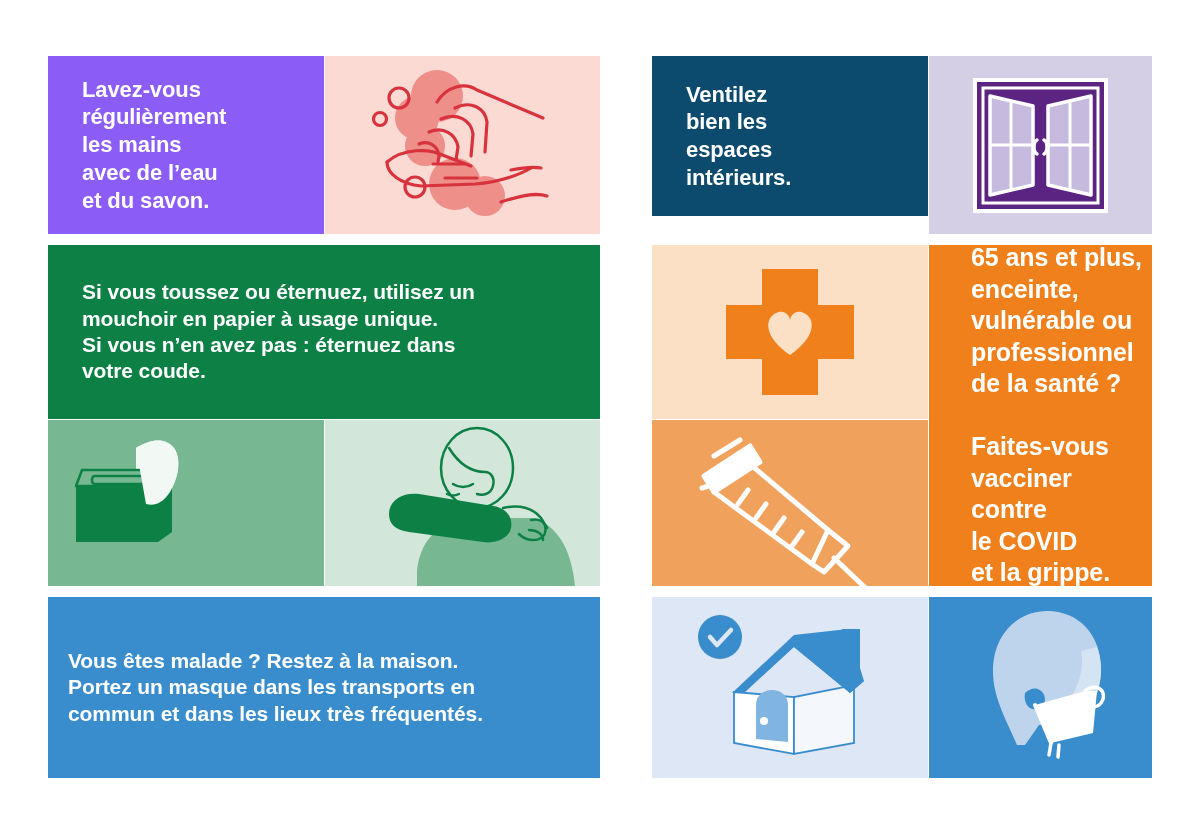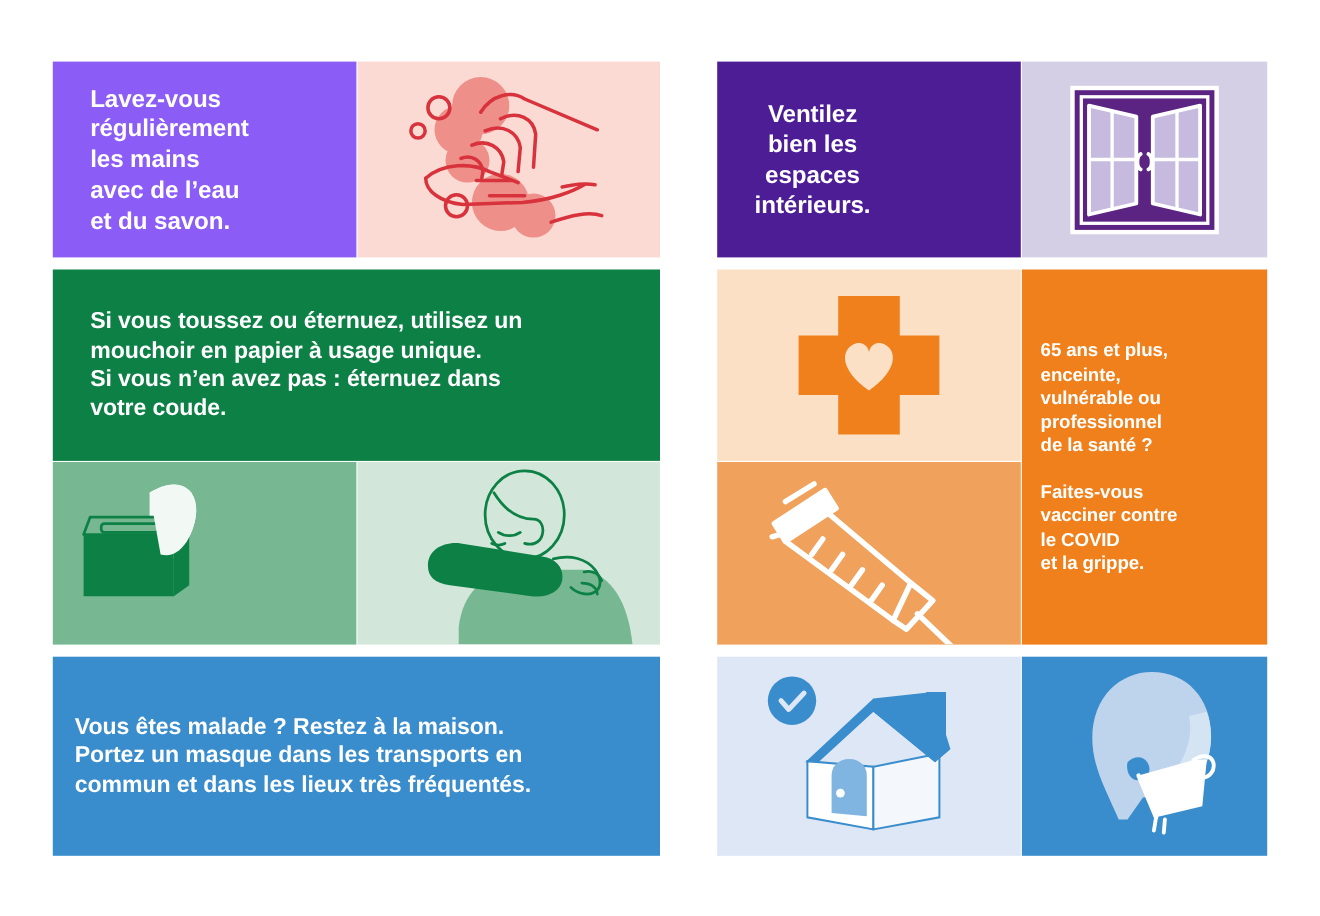--- a/index.html
+++ b/index.html
@@ -37,37 +37,37 @@
     white-space: pre-line;
     letter-spacing: -0.1px;
   }
 
   
   #p-wash-text   { left: 0;     top: 0;   width: 276px; height: 178px; background: #8b5cf6; }
   #p-wash-text .panel-text { font-size: 22px; padding-left: 34px; }
 
   #p-wash-img    { left: 277px; top: 0;   width: 275px; height: 178px; background: #fbdad4; }
 
-  #p-vent-text   { left: 604px; top: 0;   width: 276px; height: 178px; background: #4c1d95; text-align: center; }
+  #p-vent-text   { left: 604px; top: 0;   width: 276px; height: 160px; background: #0c4a6e; }
   #p-vent-text .panel-text { font-size: 22px; padding-left: 34px; }
 
   #p-vent-img    { left: 881px; top: 0;   width: 223px; height: 178px; background: #d5cfe6; }
 
   
   #p-tissue-text { left: 0;     top: 189px; width: 552px; height: 174px; background: #0d8045; }
   #p-tissue-text .panel-text { font-size: 21px; padding-left: 34px; }
 
   #p-tissue-img  { left: 0;     top: 364px; width: 276px; height: 166px; background: #77b893; }
   #p-elbow-img   { left: 277px; top: 364px; width: 275px; height: 166px; background: #d2e7d9; }
 
   #p-cross-img   { left: 604px; top: 189px; width: 276px; height: 174px; background: #fce0c5; }
   #p-syringe-img { left: 604px; top: 364px; width: 276px; height: 166px; background: #f0a15b; }
 
   #p-vax-text    { left: 881px; top: 189px; width: 223px; height: 341px; background: #f0801c; }
-  #p-vax-text .panel-text { font-size: 17px; padding-left: 17px; }
+  #p-vax-text .panel-text { font-size: 25px; padding-left: 42px; }
 
   
   #p-sick-text   { left: 0;     top: 541px; width: 552px; height: 181px; background: #3a8dcc; }
   #p-sick-text .panel-text { font-size: 21px; padding-left: 20px; }
 
   #p-house-img   { left: 604px; top: 541px; width: 276px; height: 181px; background: #dde7f5; }
   #p-mask-img    { left: 881px; top: 541px; width: 223px; height: 181px; background: #3a8dcc; }
 
   .art { width: 100%; height: 100%; display: block; }
 </style>

